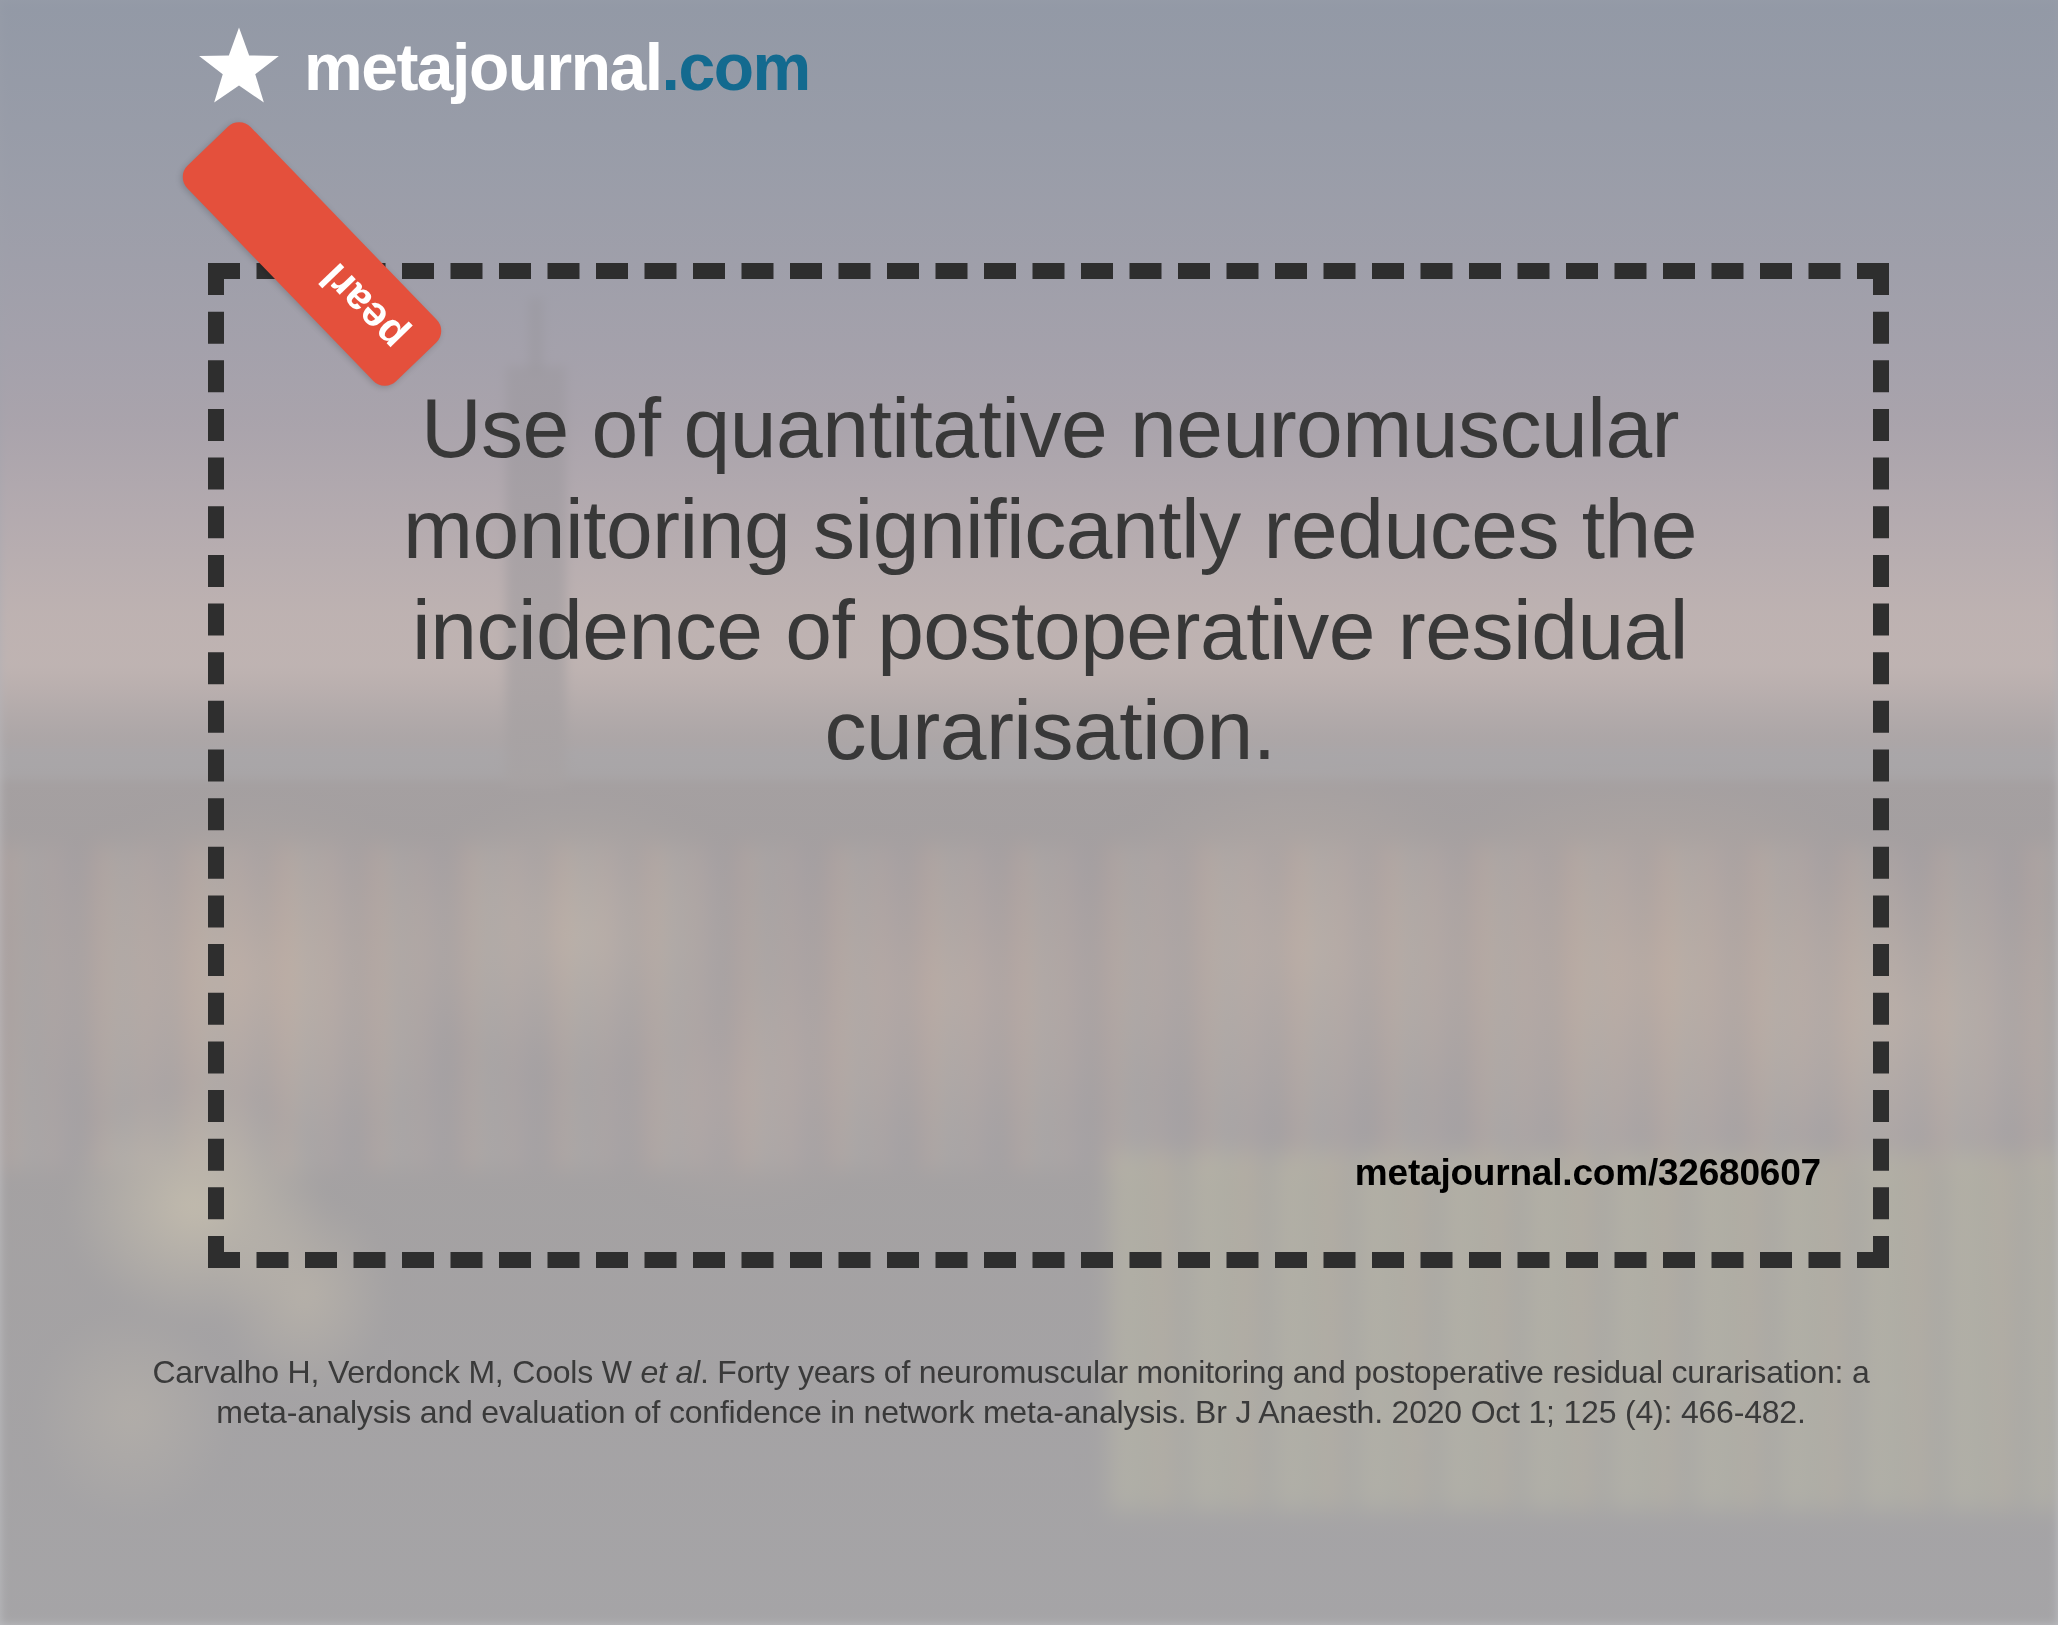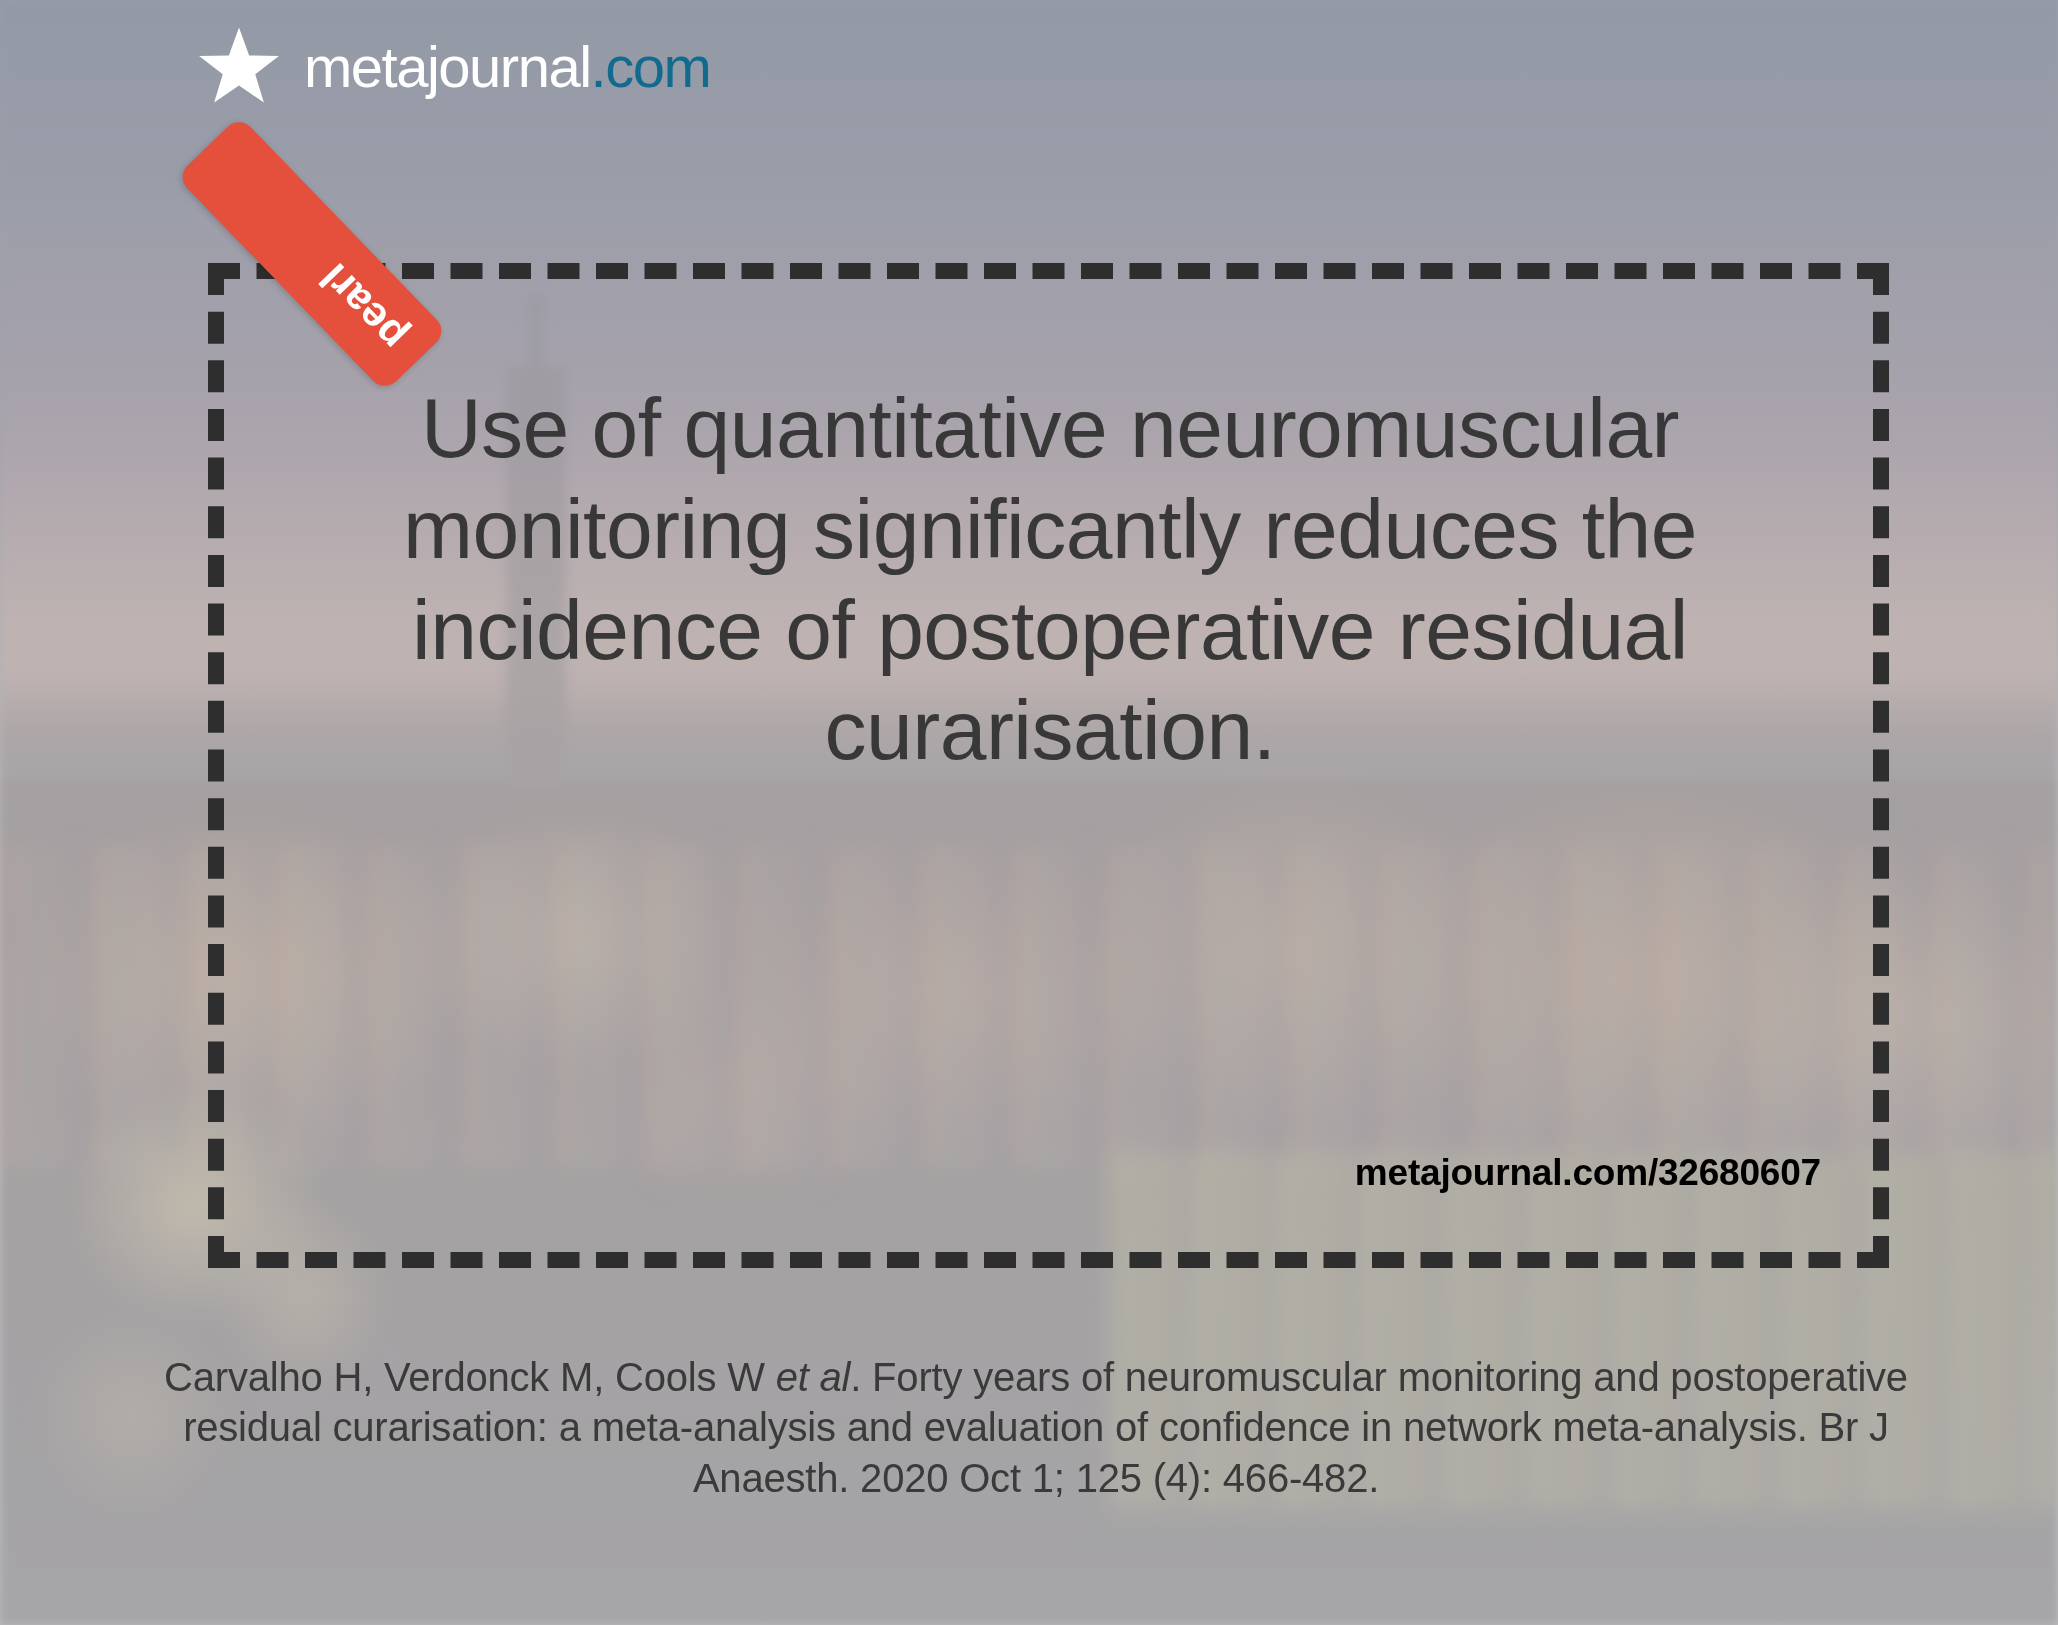--- a/index.html
+++ b/index.html
@@ -134,21 +134,21 @@
   }
 
   
   .logo {
     position:absolute; left:196px; top:24px;
     display:flex; align-items:center; gap:22px;
     z-index:6;
   }
   .logo-star { width:86px; height:86px; display:block; }
   .logo-text {
-    font-size:58px; font-weight:normal; letter-spacing:-1.5px;
+    font-size:66px; font-weight:bold; letter-spacing:-1.5px;
     line-height:1; white-space:nowrap;
   }
   .logo-name { color:#ffffff; }
   .logo-tld  { color:#136a8f; }
 
   
   .dash-box {
     position:absolute;
     left:208px; top:263px; width:1681px; height:1005px;
     border:16px dashed #2e2e2e;
@@ -195,23 +195,23 @@
     right:237px; top:1152px;
     font-size:37px; font-weight:bold;
     color:#000000;
     z-index:5;
     letter-spacing:-0.2px;
   }
 
   
   .citation {
     position:absolute;
-    left:136px; top:1352px; width:1800px;
+    left:111px; top:1352px; width:1800px;
     text-align:center;
-    font-size:40px;
+    font-size:32px;
     line-height:1.26;
     color:#3a3a3a;
     z-index:5;
     letter-spacing:-0.2px;
   }
   .citation i { font-style:italic; }
 </style>
 </head>
 <body>
 

